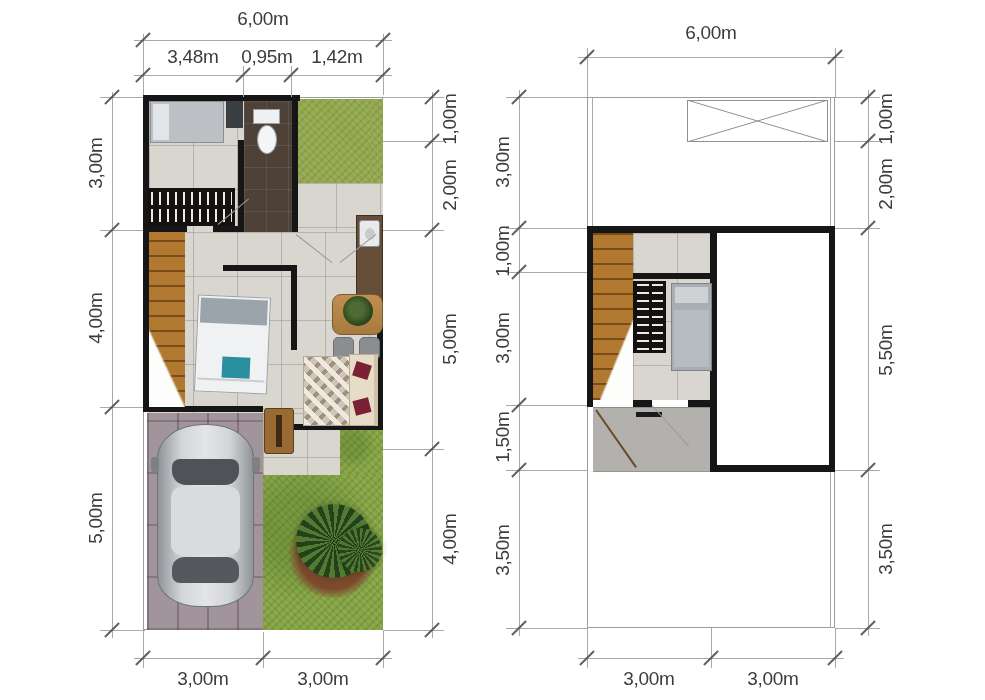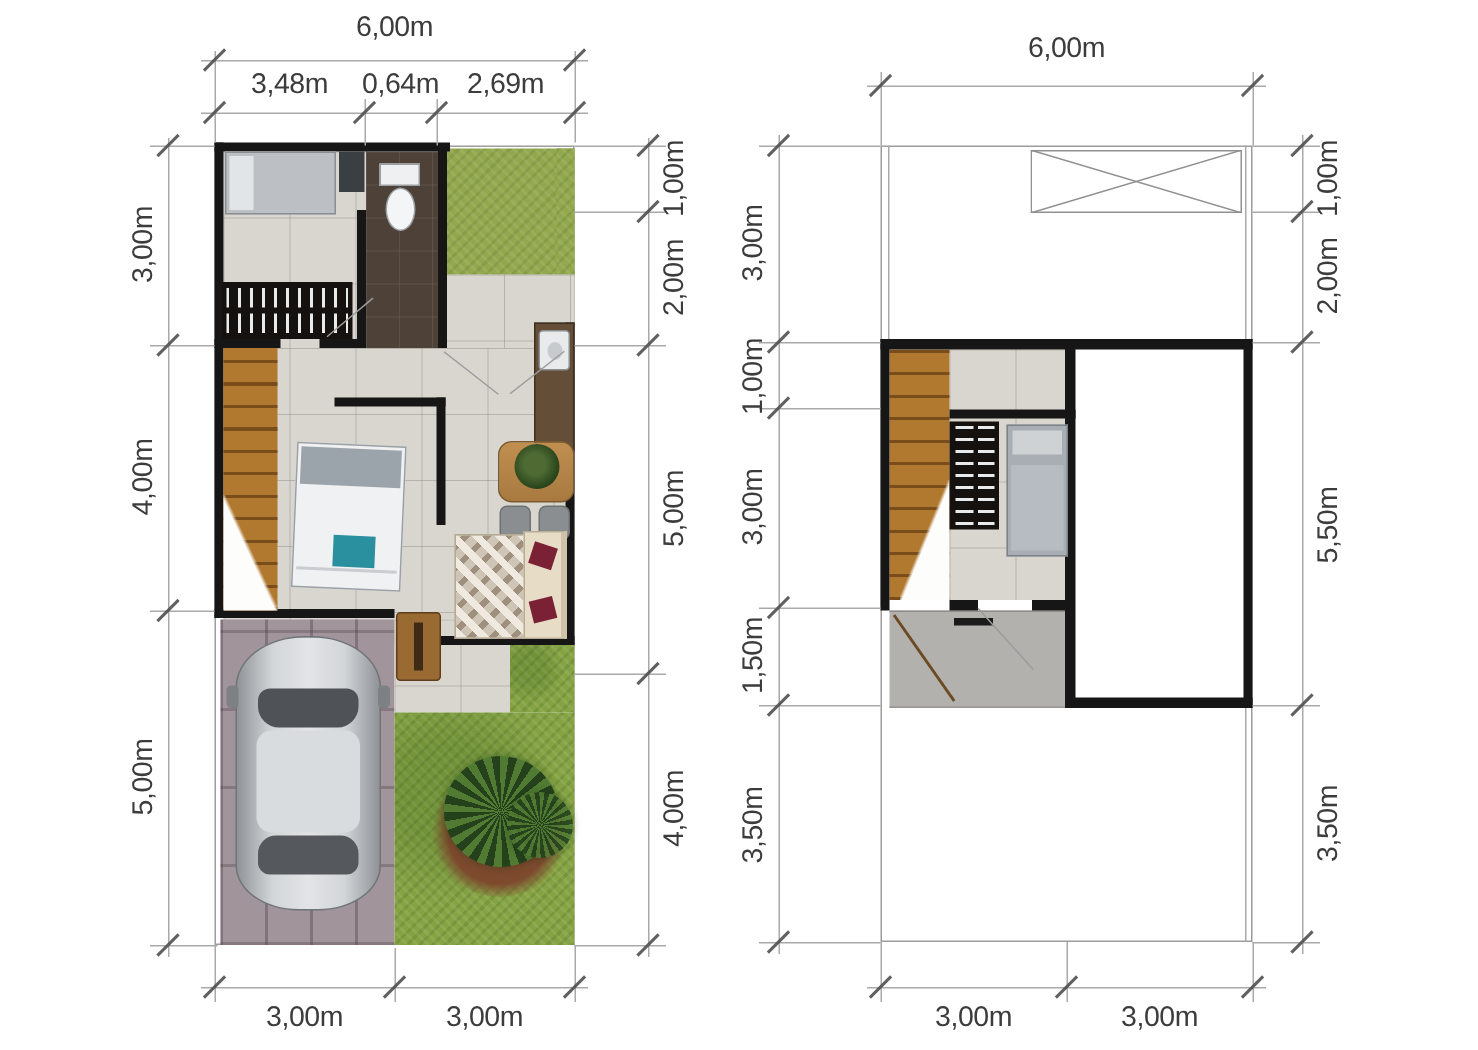--- a/index.html
+++ b/index.html
@@ -246,22 +246,22 @@
     <div class="a tick" style="left:858px;top:140px;"></div>
     <div class="a tick" style="left:858px;top:227px;"></div>
     <div class="a tick" style="left:858px;top:469px;"></div>
     <div class="a tick" style="left:858px;top:627px;"></div>
     <div class="a tick" style="left:577px;top:657px;"></div>
     <div class="a tick" style="left:701px;top:657px;"></div>
     <div class="a tick" style="left:825px;top:657px;"></div>
 
     <div class="a dim" style="left:213px;top:8px;width:100px;">6,00m</div>
     <div class="a dim" style="left:148px;top:46px;width:90px;">3,48m</div>
-    <div class="a dim" style="left:222px;top:46px;width:90px;">0,64m</div>
-    <div class="a dim" style="left:292px;top:46px;width:90px;">2,69m</div>
+    <div class="a dim" style="left:222px;top:46px;width:90px;">0,95m</div>
+    <div class="a dim" style="left:292px;top:46px;width:90px;">1,42m</div>
     <div class="a dim v" style="left:56px;top:152px;">3,00m</div>
     <div class="a dim v" style="left:56px;top:307px;">4,00m</div>
     <div class="a dim v" style="left:56px;top:507px;">5,00m</div>
     <div class="a dim v" style="left:410px;top:108px;">1,00m</div>
     <div class="a dim v" style="left:410px;top:174px;">2,00m</div>
     <div class="a dim v" style="left:410px;top:328px;">5,00m</div>
     <div class="a dim v" style="left:410px;top:528px;">4,00m</div>
     <div class="a dim" style="left:158px;top:668px;width:90px;">3,00m</div>
     <div class="a dim" style="left:278px;top:668px;width:90px;">3,00m</div>
 

